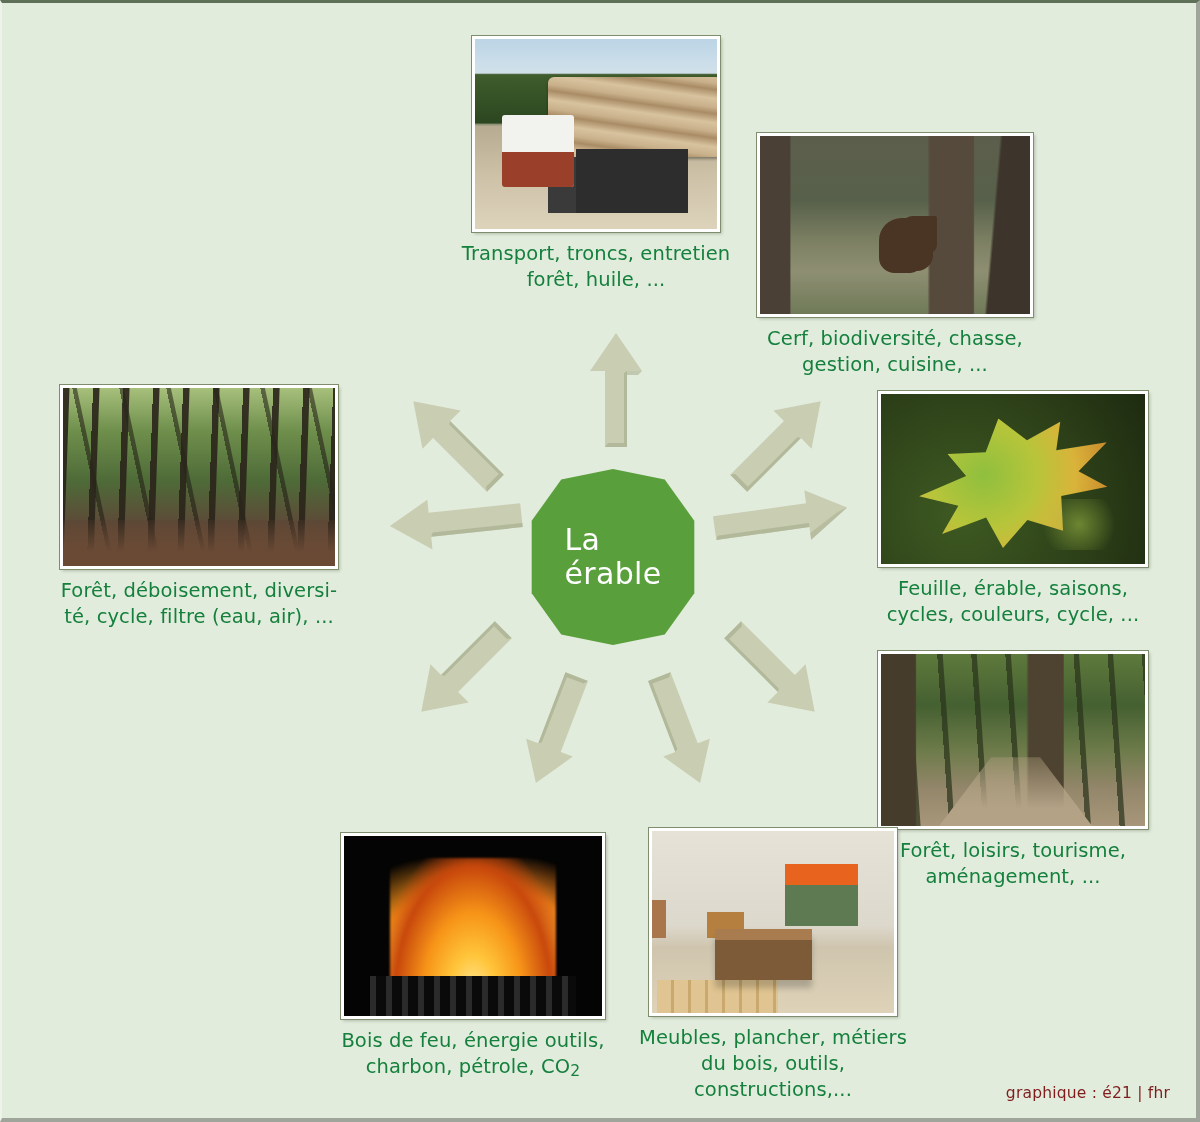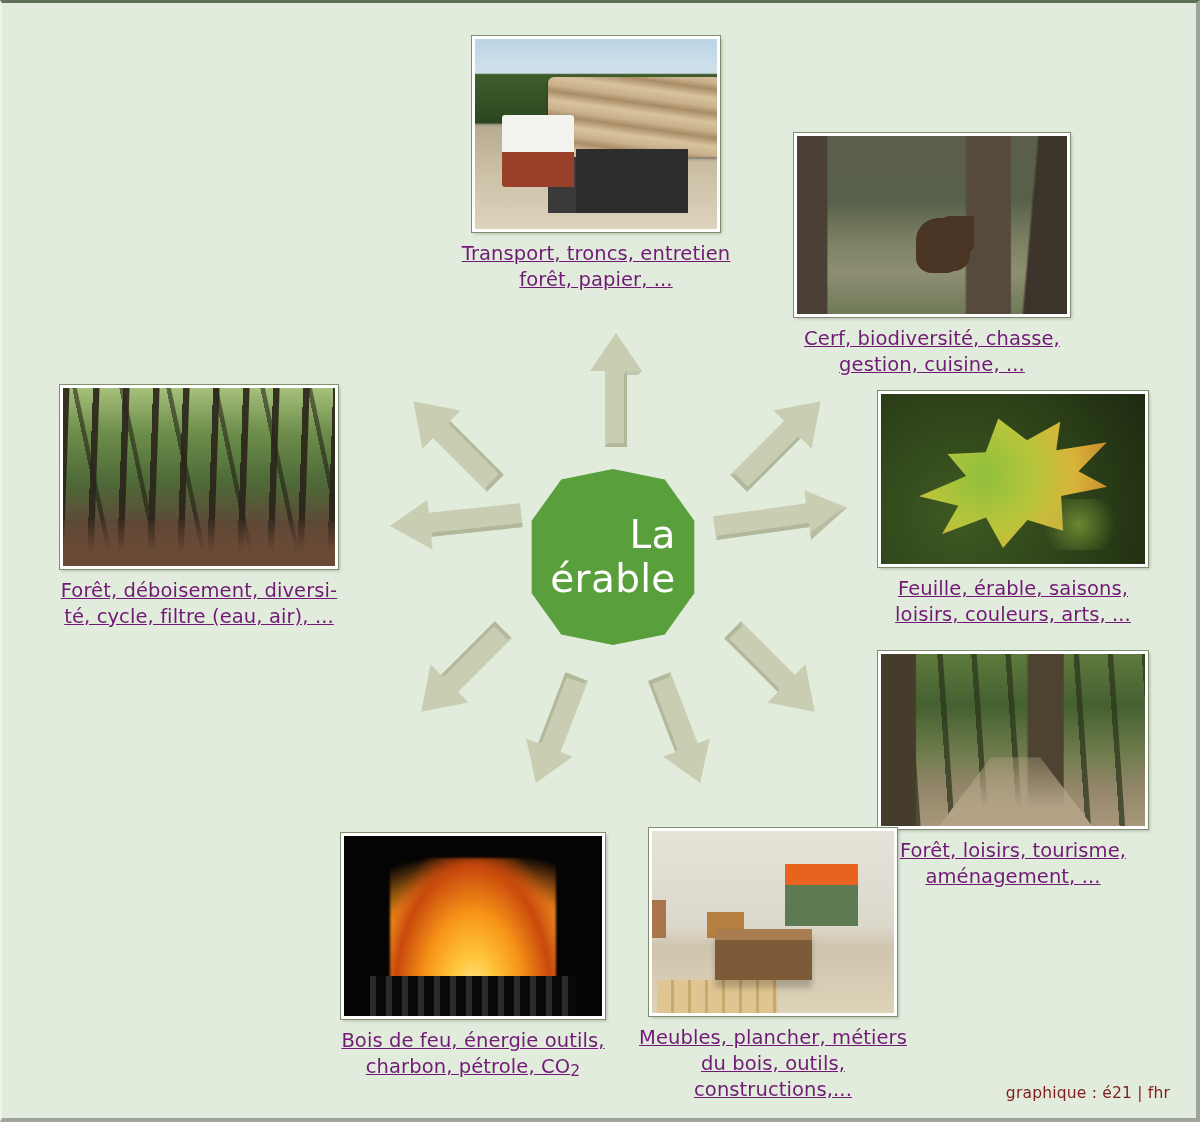--- a/index.html
+++ b/index.html
@@ -34,23 +34,22 @@
     box-shadow: 2px 2px 3px rgba(60,70,50,0.28);
     overflow: hidden;
     background: #6a7a5c;
   }
 
   .caption {
     margin-top: 9px;
     text-align: center;
     font-size: 19.5px;
     line-height: 1.33;
-    color: #701a75;
+    color: #15803d;
     letter-spacing: 0.1px;
-    text-decoration: underline;
   }
   .caption .sub { font-size: 0.80em; vertical-align: -0.18em; }
 
   
   #center-badge {
     position: absolute;
     left: 523px;
     top: 466px;
     width: 176px;
     height: 176px;
@@ -59,23 +58,23 @@
       50% 0%, 79.4% 6.0%, 96.2% 29.4%, 96.2% 70.6%,
       79.4% 94.0%, 50% 100%, 20.6% 94.0%, 3.8% 70.6%,
       3.8% 29.4%, 20.6% 6.0%);
     display: flex;
     align-items: center;
     justify-content: center;
     filter: drop-shadow(2px 3px 3px rgba(50,60,40,0.30));
   }
   #center-badge .badge-text {
     color: #ffffff;
-    font-size: 39px;
+    font-size: 30px;
     line-height: 1.12;
-    text-align: right;
+    text-align: left;
     font-weight: 400;
     letter-spacing: 0.3px;
   }
 
   
   .arrow { position: absolute; }
   .arrow svg { display: block; overflow: visible; }
 
   
   #credit {
@@ -363,26 +362,26 @@
       <span>érable</span>
     </div>
   </div>
 
   <div class="node" style="left:455px; top:33px; width:278px;">
     <div class="photo" style="width:248px; height:196px; margin:0 auto;">
       <div class="art art-truck"></div>
     </div>
     <div class="caption">
       <div>Transport, troncs, entretien</div>
-      <div>forêt, papier, ...</div>
-    </div>
-  </div>
-
-
-  <div class="node" style="left:789px; top:130px; width:282px;">
+      <div>forêt, huile, ...</div>
+    </div>
+  </div>
+
+
+  <div class="node" style="left:752px; top:130px; width:282px;">
     <div class="photo" style="width:276px; height:184px; margin:0 auto;">
       <div class="art art-deer"></div>
     </div>
     <div class="caption">
       <div>Cerf, biodiversité, chasse,</div>
       <div>gestion, cuisine, ...</div>
     </div>
   </div>
 
   <div class="node" style="left:52px; top:382px; width:290px;">
@@ -394,21 +393,21 @@
       <div>té, cycle, filtre (eau, air), ...</div>
     </div>
   </div>
 
   <div class="node" style="left:872px; top:388px; width:278px;">
     <div class="photo" style="width:270px; height:176px; margin:0 auto;">
       <div class="art art-leaf"></div>
     </div>
     <div class="caption">
       <div>Feuille, érable, saisons,</div>
-      <div>loisirs, couleurs, arts, ...</div>
+      <div>cycles, couleurs, cycle, ...</div>
     </div>
   </div>
 
 
   <div class="node" style="left:872px; top:648px; width:278px;">
     <div class="photo" style="width:270px; height:178px; margin:0 auto;">
       <div class="art art-path"></div>
     </div>
     <div class="caption">
       <div>Forêt, loisirs, tourisme,</div>

